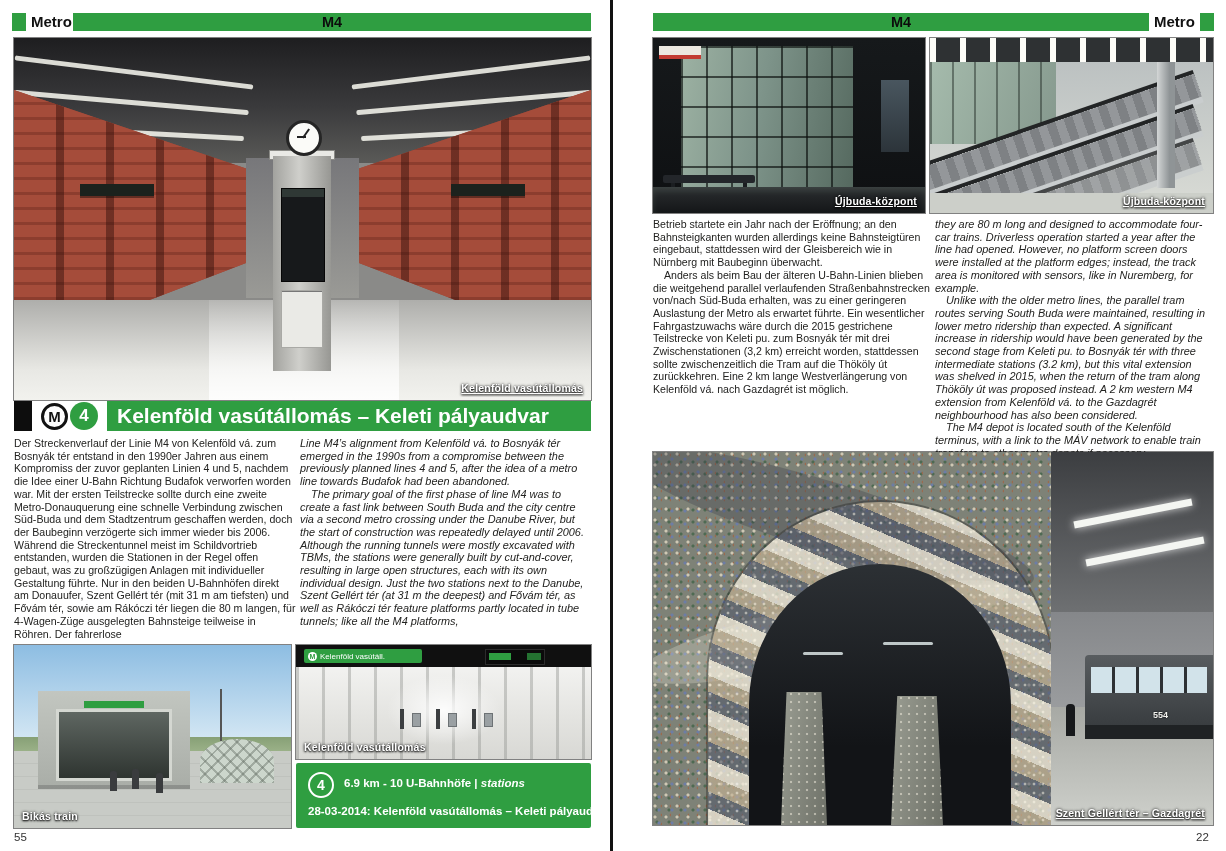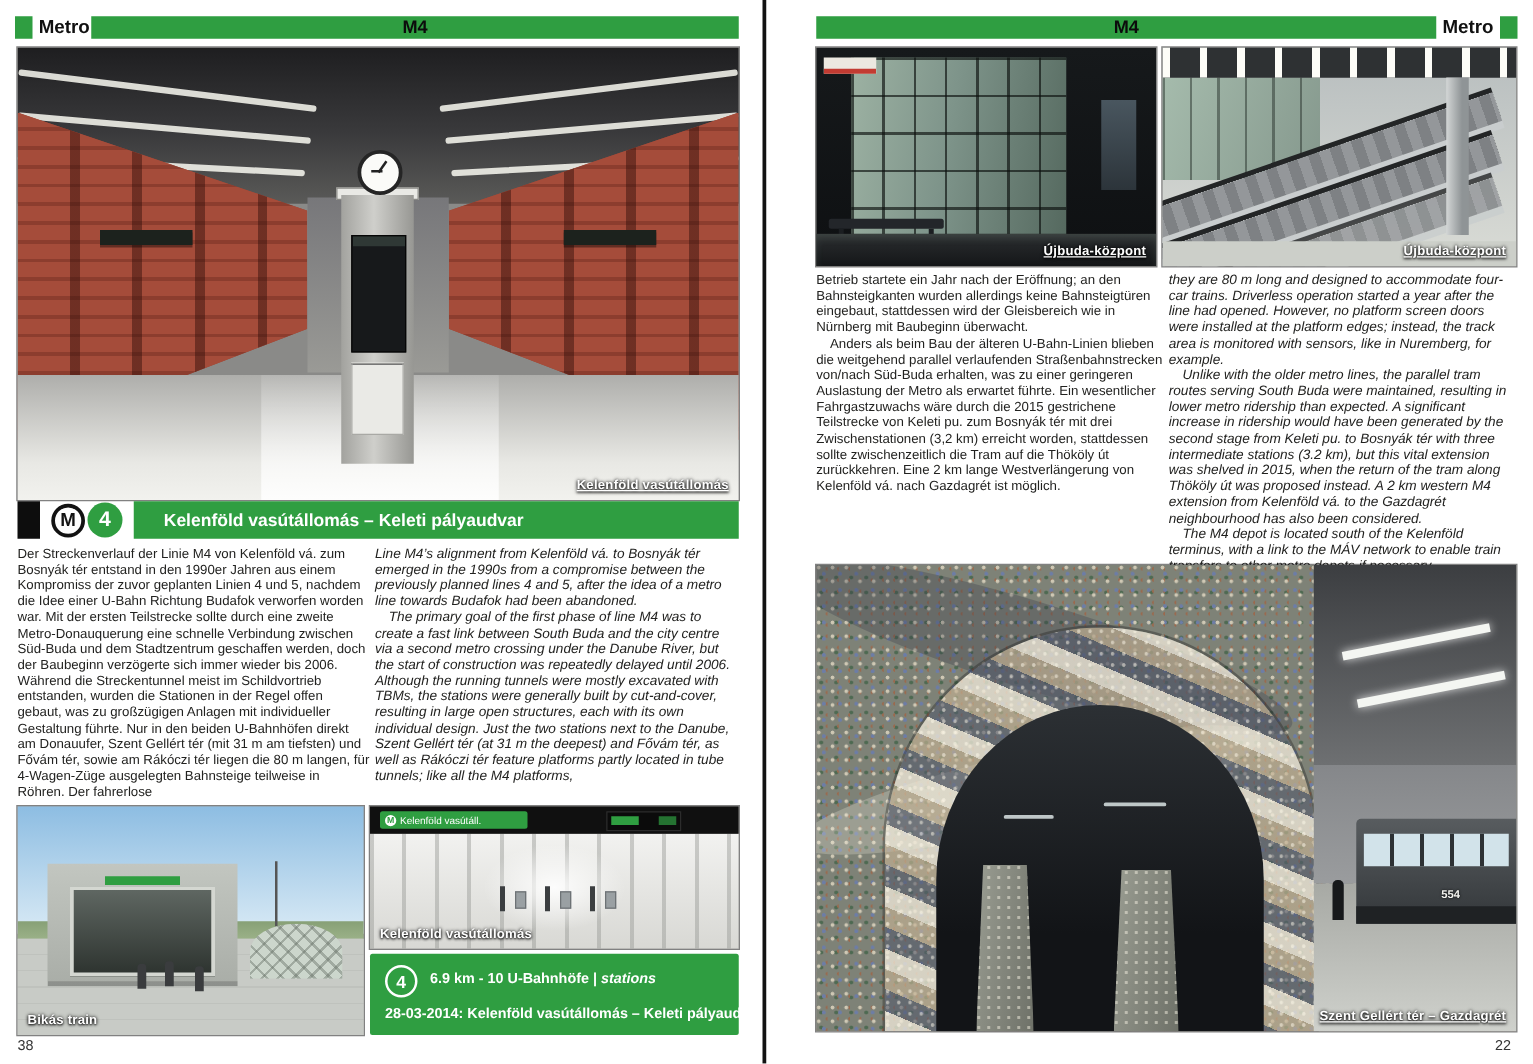--- a/index.html
+++ b/index.html
@@ -16,21 +16,21 @@
        text-shadow:0 1px 2px #000,0 0 3px rgba(0,0,0,.95);white-space:nowrap;}
   .cap-r{right:8px;bottom:6px;text-decoration:underline;} .cap-l{left:8px;bottom:6px;}
   
   .sec-black{position:absolute;left:14px;top:401px;width:18px;height:30px;background:#0d0d0d;}
   .metro-logo{position:absolute;left:41px;top:403px;width:21px;height:21px;border-radius:50%;
               border:3px solid #121212;background:#fdfdfd;color:#121212;font-weight:bold;
               font-size:15px;line-height:21px;text-align:center;}
   .line-badge{position:absolute;left:70px;top:402px;width:28px;height:28px;border-radius:50%;
               background:#2f9e41;color:#fff;font-weight:bold;font-size:17px;line-height:28px;text-align:center;}
   .sec-bar{position:absolute;left:107px;top:401px;width:484px;height:30px;background:#2f9e41;
-           color:#fff;font-weight:bold;font-size:14px;line-height:30px;padding-left:24px;box-sizing:border-box;}
+           color:#fff;font-weight:bold;font-size:21px;line-height:30px;padding-left:10px;box-sizing:border-box;}
   
   .col{position:absolute;font-size:10.6px;line-height:12.7px;color:#222220;}
   .col p{margin:0;}
   .col p + p{text-indent:11px;}
   .en{font-style:italic;font-size:10.9px;}
   .pgnum{position:absolute;font-size:11.5px;color:#333;}
   
   .infobox{position:absolute;left:296px;top:763px;width:295px;height:65px;background:#2f9e41;border-radius:2px;}
   .ib-badge{position:absolute;left:12px;top:9px;width:22px;height:22px;border:2px solid #fff;border-radius:50%;
             color:#fff;font-weight:bold;font-size:14px;line-height:22px;text-align:center;}
@@ -250,21 +250,21 @@
   </div>
 
   <div class="infobox">
     <div class="ib-badge">4</div>
     <div class="ib-line1">
       <span>6.9 km - 10 U-Bahnhöfe | </span><em>stations</em>
     </div>
     <div class="ib-line2">28-03-2014: Kelenföld vasútállomás – Keleti pályaudvar</div>
   </div>
 
-  <div class="pgnum" style="left:14px;top:831px">38</div>
+  <div class="pgnum" style="left:14px;top:831px">55</div>
 
   <div class="divider"></div>
 
   <div class="hdr-bar" style="left:653px;width:496px">
     <span>M4</span>
   </div>
   <div class="hdr-label" style="left:1154px">Metro</div>
   <div class="hdr-sq" style="left:1200px"></div>
 
   <div class="photo" style="left:653px;top:38px;width:272px;height:175px">

